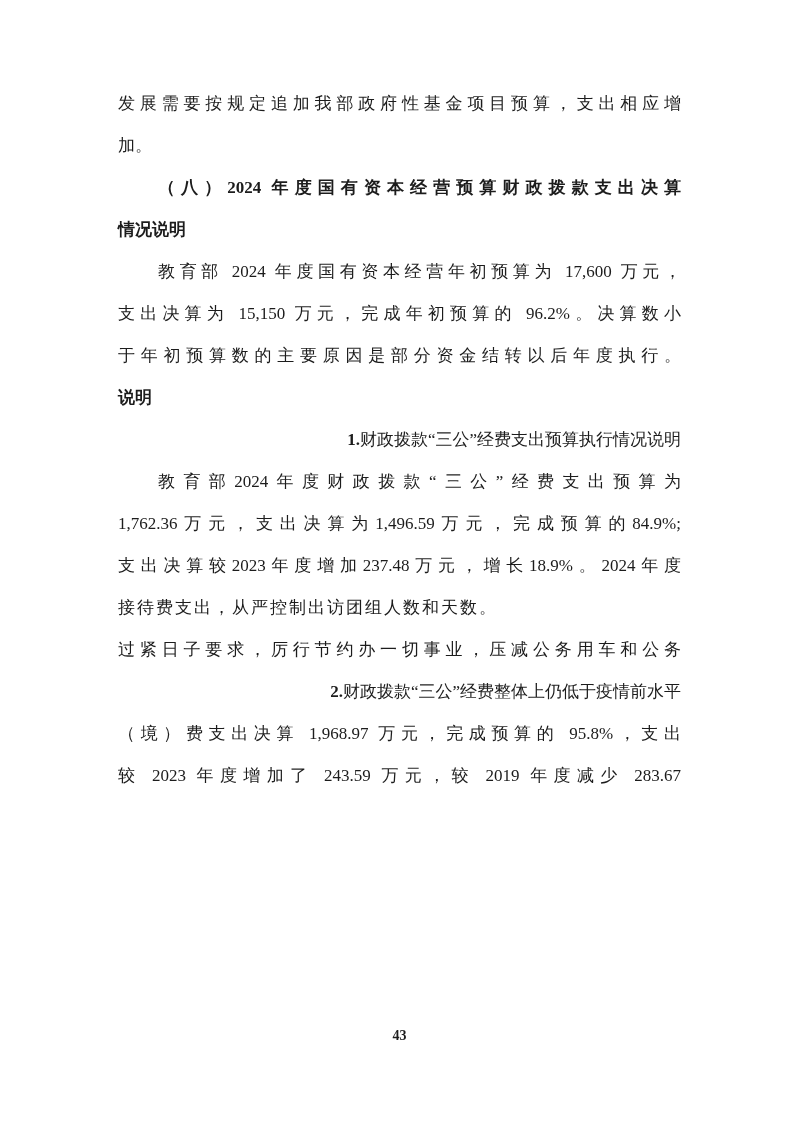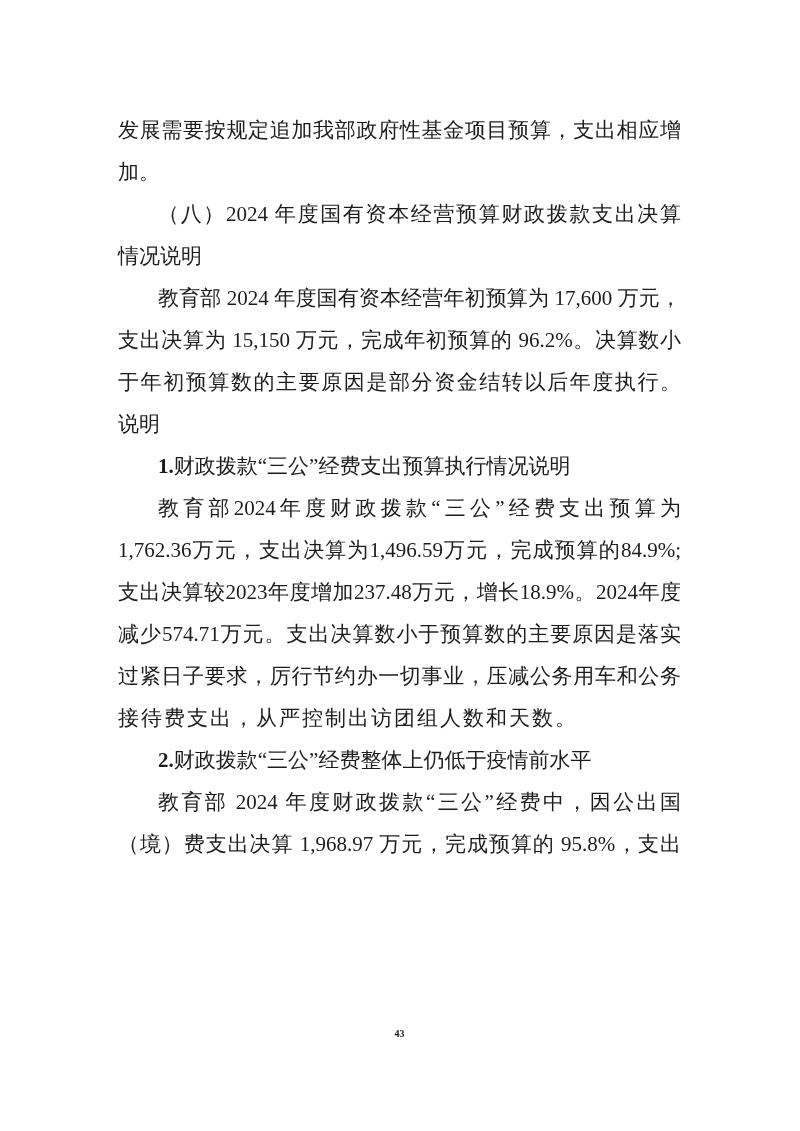--- a/index.html
+++ b/index.html
@@ -17,57 +17,58 @@
     color: #1c1c1c;
   }
   .page {
     position: absolute;
     inset: 0;
     background: #ffffff;
   }
   .text-block {
     position: absolute;
     left: 118px;
-    top: 109px;
+    top: 83px;
     width: 563px;
-    font-size: 21px;
+    font-size: 17px;
     line-height: 42px;
   }
   .ln {
     height: 42px;
     white-space: normal;
     overflow: visible;
   }
   
   .j {
     text-align: justify;
     text-align-last: justify;
     text-justify: inter-character;
   }
   
   .ind {
     padding-left: 40px;
+    text-align: right;
   }
   .bold {
-    font-weight: 400;
+    font-weight: 700;
   }
   .sub b {
     font-weight: 700;
   }
   
   .sp {
     letter-spacing: 2px;
   }
   .pagenum {
     position: absolute;
     left: 118px;
     top: 1028px;
     width: 563px;
     text-align: center;
-    font-size: 10px;
+    font-size: 14px;
     font-weight: 700;
     color: #1c1c1c;
   }
 </style>
 </head>
 <body>
 
 <div class="page">
 
   <main class="text-block">
@@ -84,30 +85,29 @@
 
     <div class="ln bold">说明</div>
 
     <div class="ln ind sub">
       <b>1.</b><span>财政拨款“三公”经费支出预算执行情况说明</span>
     </div>
 
     <div class="ln j ind">教育部2024年度财政拨款“三公”经费支出预算为</div>
     <div class="ln j">1,762.36万元，支出决算为1,496.59万元，完成预算的84.9%;</div>
     <div class="ln j">支出决算较2023年度增加237.48万元，增长18.9%。2024年度</div>
-    <div class="ln j">减少574.71万元。支出决算数小于预算数的主要原因是落实</div>
+    <div class="ln sp">接待费支出，从严控制出访团组人数和天数。</div>
     <div class="ln j">过紧日子要求，厉行节约办一切事业，压减公务用车和公务</div>
-    <div class="ln sp">接待费支出，从严控制出访团组人数和天数。</div>
 
     <div class="ln ind sub">
       <b>2.</b><span>财政拨款“三公”经费整体上仍低于疫情前水平</span>
     </div>
 
-    <div class="ln j ind">教育部 2024 年度财政拨款“三公”经费中，因公出国</div>
     <div class="ln j">（境）费支出决算 1,968.97 万元，完成预算的 95.8%，支出</div>
+    <div class="ln j">较 2023 年度增加了 243.59 万元，较 2019 年度减少 283.67</div>
 
   </main>
 
   <footer>
     <div class="pagenum">43</div>
   </footer>
 
 </div>
 
 </body></html>

